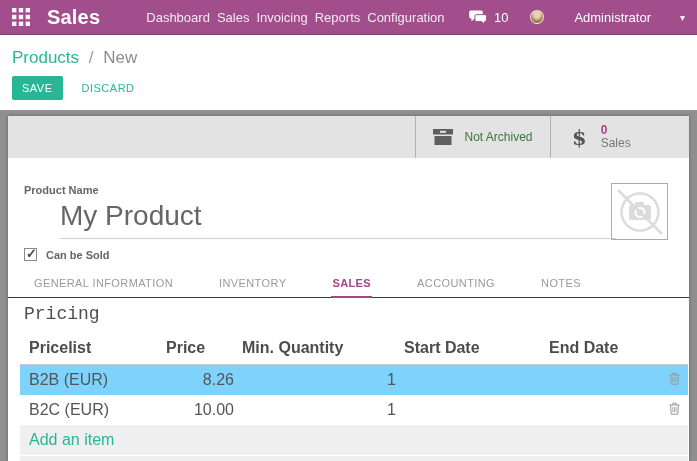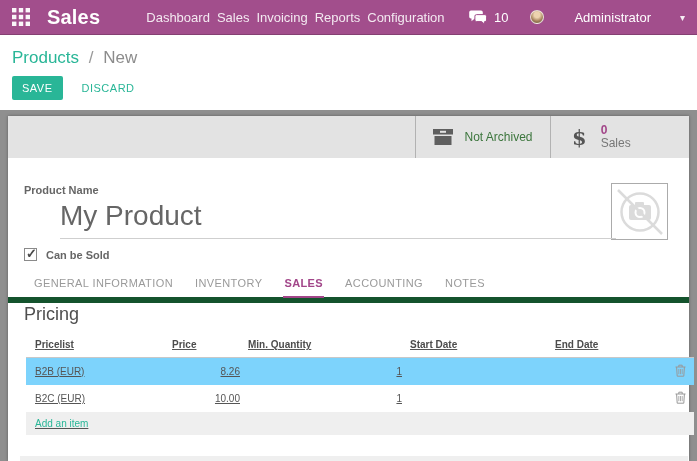--- a/index.html
+++ b/index.html
@@ -87,36 +87,36 @@
   }
   .cb { width: 13px; height: 13px; border: 1px solid #8a8a8a; background: #fff; position: relative; }
   .cb.checked::after {
     content: "\2713"; position: absolute; top: -3px; left: 1px;
     font-size: 13px; font-weight: bold; color: #4a4a4a;
   }
 
   
   .tabs {
     position: absolute; top: 114px; left: 0; right: 0;
-    display: flex; gap: 20px; padding-left: 25px; list-style: none;
+    display: flex; gap: 44px; padding-left: 25px; list-style: none;
     font-size: 11px; letter-spacing: .4px; color: #9a9a9a;
-    border-bottom: 6px solid #14532d;
+    border-bottom: 1px solid #14532d;
   }
   .tabs li { padding: 5px 1px 7px; cursor: pointer; }
   .tabs li.active {
     color: var(--accent-magenta, #A24689); font-weight: bold;
     border-bottom: 2px solid var(--accent-magenta, #A24689); margin-bottom: -1px;
   }
 
-  .section-title { position: absolute; top: 146px; left: 16px; font-size: 18px; font-weight: normal; color: #4f4f4f; }
+  .section-title { position: absolute; top: 146px; left: 16px; font-size: 18px; font-weight: normal; color: #4f4f4f; font-family: Liberation Mono, monospace; }
 
   
   .pricing-table {
-    position: absolute; top: 178px; left: 18px; width: 668px;
-    border-collapse: collapse; font-size: 10px; color: #555; table-layout: fixed; text-decoration: underline;
+    position: absolute; top: 178px; left: 12px; width: 668px;
+    border-collapse: collapse; font-size: 16px; color: #555; table-layout: fixed;
   }
   .pricing-table th {
     font-weight: bold; color: #4c4c4c; text-align: left;
     padding: 3px 4px 7px; border-bottom: 1px solid #c8c8c8;
   }
   .pricing-table th:first-child, .pricing-table td:first-child { padding-left: 9px; }
   .pricing-table td { padding: 6px 4px; }
   .pricing-table tr.stripe td { background: #7dd3fc; }
   .pricing-table .num { text-align: right; }
   .trash-cell { text-align: center; cursor: pointer; }

